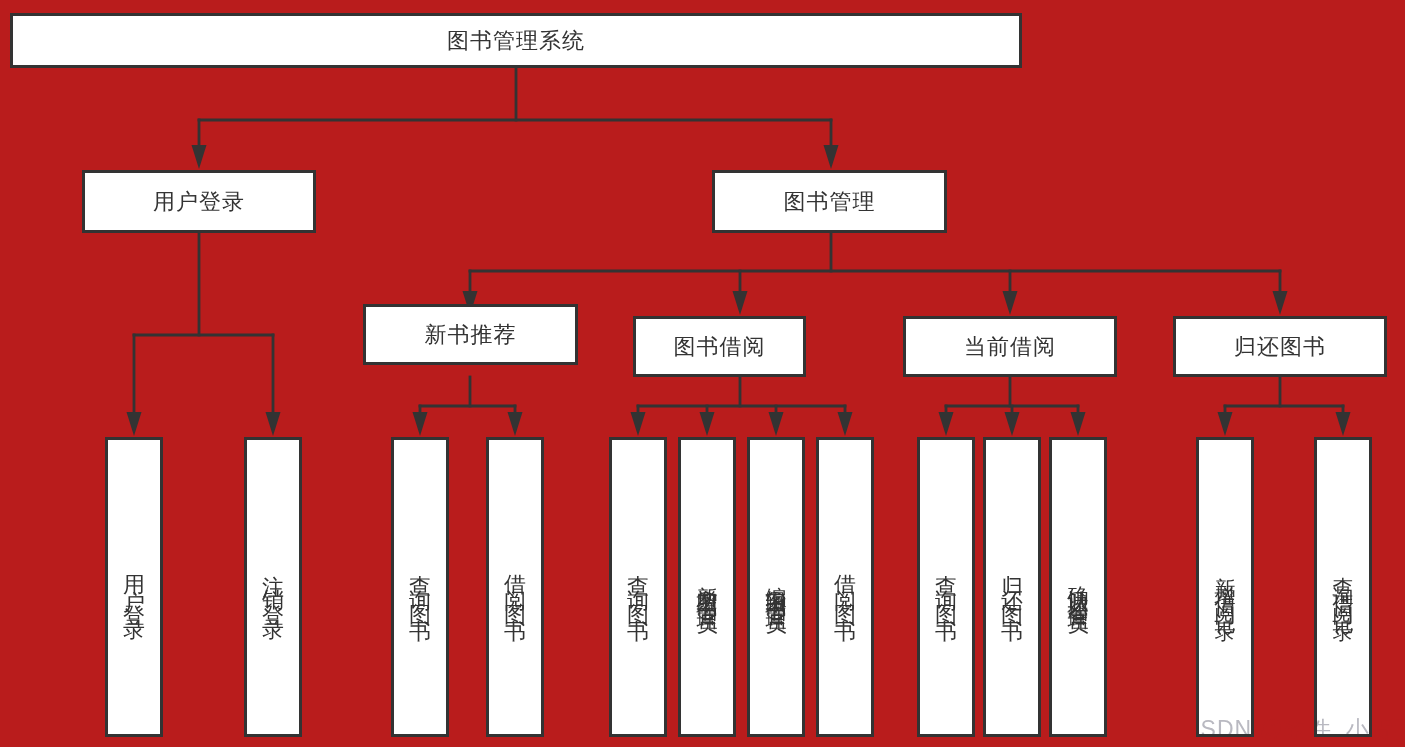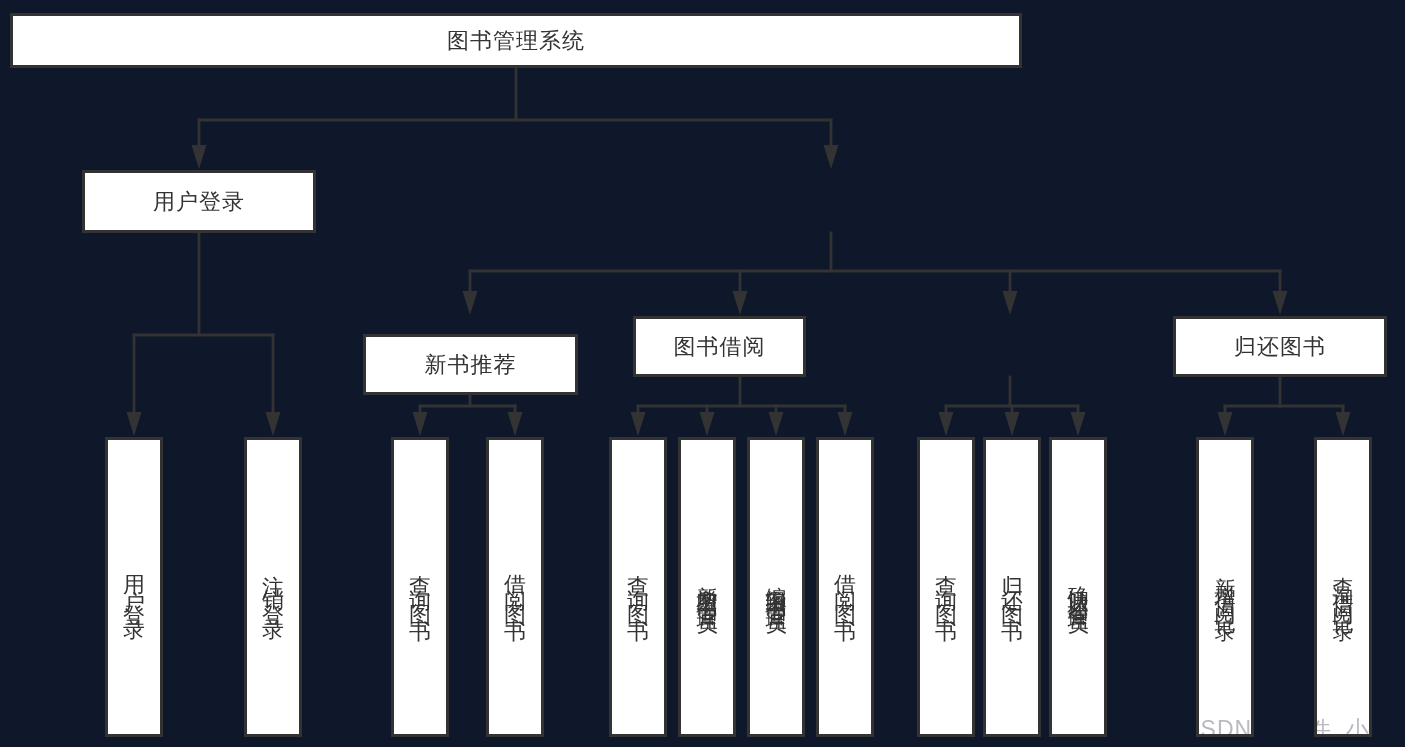--- a/index.html
+++ b/index.html
@@ -1,18 +1,18 @@
 <!DOCTYPE html>
 <html><head>
 <meta charset="utf-8">
 <style>
   html,body{margin:0;padding:0;background:#ffffff;}
   body{width:1405px;height:747px;overflow:hidden;
        font-family:"Liberation Sans","DejaVu Sans",sans-serif;}
-  .canvas{position:relative;width:1405px;height:747px;background:#0f172a;}
+  .canvas{position:relative;width:1405px;height:747px;background:#b91c1c;}
   .connectors{position:absolute;left:0;top:0;width:1405px;height:747px;}
   .box{position:absolute;box-sizing:border-box;border:3px solid #333333;
        background:#ffffff;display:flex;align-items:center;justify-content:center;
        color:#333333;}
   .h{font-size:22px;letter-spacing:1px;white-space:nowrap;}
   .v{writing-mode:vertical-rl;text-orientation:mixed;}
   .v4{font-size:22px;letter-spacing:15px;}
   .v6{font-size:21px;letter-spacing:9px;}
   .v9{font-size:21px;letter-spacing:4px;}
   .watermark{position:absolute;left:1183px;top:714px;font-size:23px;
@@ -104,26 +104,32 @@
     </g>
   </svg>
 
   <div class="box h" style="left:10px;top:13px;width:1012px;height:55px;">
     <span>图书管理系统</span>
   </div>
 
   <div class="box h" style="left:82px;top:170px;width:234px;height:63px;">
     <span>用户登录</span>
   </div>
+  <div class="box h" style="left:712px;top:170px;width:235px;height:63px;">
+    <span>图书管理</span>
+  </div>
 
-  <div class="box h" style="left:363px;top:334px;width:215px;height:61px;">
+  <div class="box h" style="left:363px;top:304px;width:215px;height:61px;">
     <span>新书推荐</span>
   </div>
   <div class="box h" style="left:633px;top:316px;width:173px;height:61px;">
     <span>图书借阅</span>
+  </div>
+  <div class="box h" style="left:903px;top:316px;width:214px;height:61px;">
+    <span>当前借阅</span>
   </div>
   <div class="box h" style="left:1173px;top:316px;width:214px;height:61px;">
     <span>归还图书</span>
   </div>
 
   <div class="box v v4" style="left:105px;top:437px;width:58px;height:300px;">
     <span>用户登录</span>
   </div>
   <div class="box v v4" style="left:244px;top:437px;width:58px;height:300px;">
     <span>注销登录</span>

